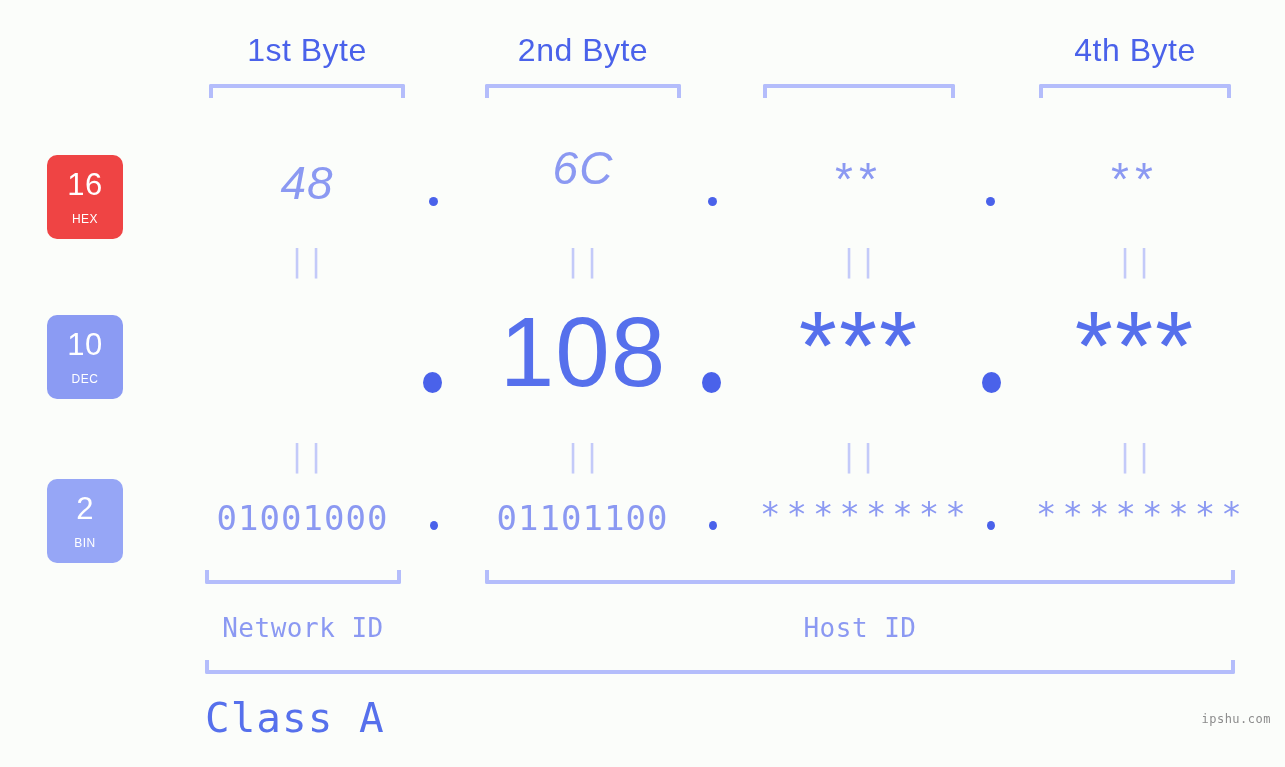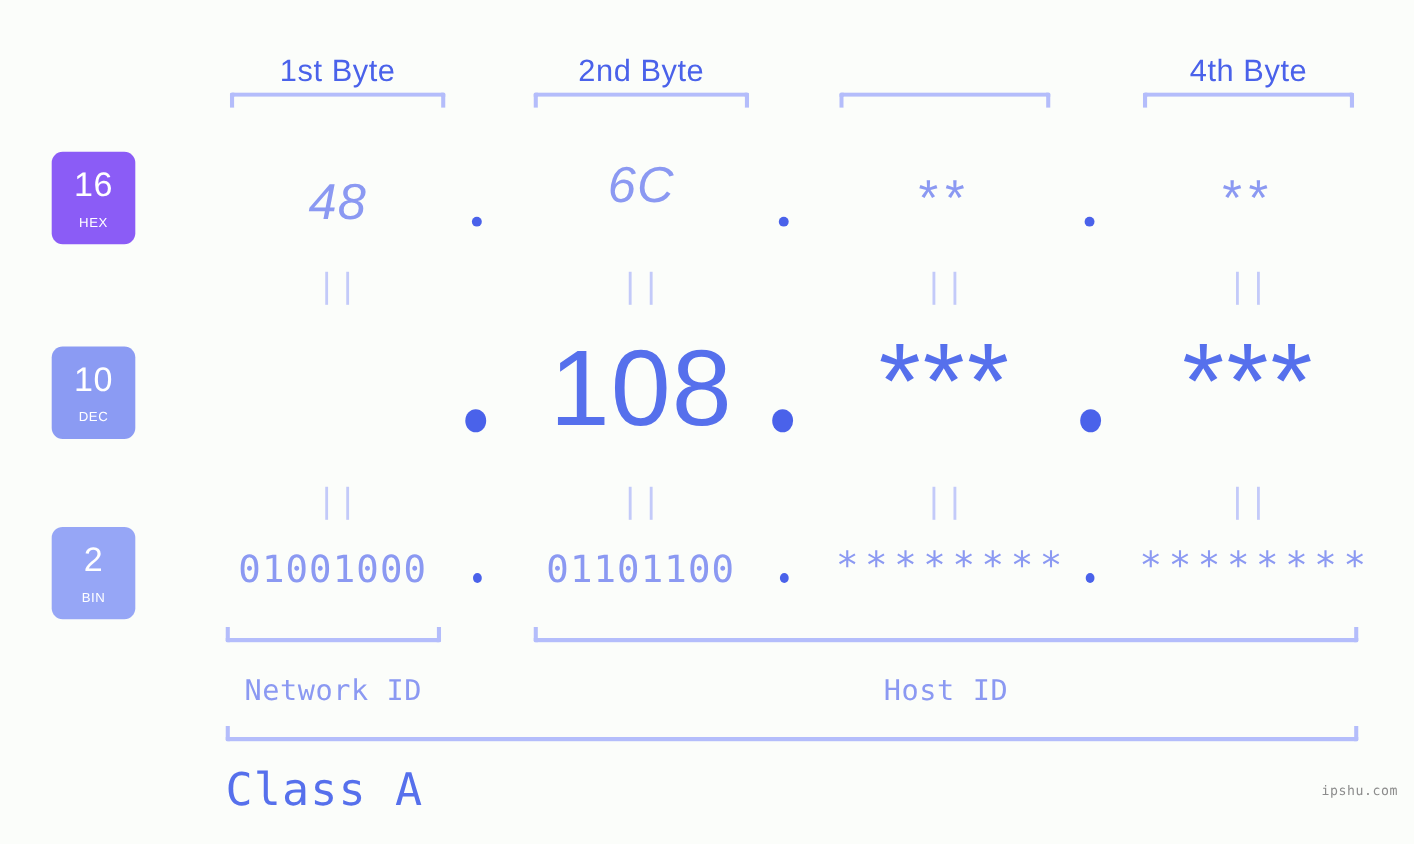--- a/index.html
+++ b/index.html
@@ -16,23 +16,23 @@
 
   #stage {
     position: relative;
     width: 1285px;
     height: 767px;
   }
 
   
   .byte-header {
     position: absolute;
-    top: 49px;
-    text-align: center;
-    font-size: 28px;
+    top: 32px;
+    text-align: center;
+    font-size: 32px;
     color: #4a62ea;
     font-family: "Liberation Sans", sans-serif;
     letter-spacing: 0.5px;
     white-space: nowrap;
   }
 
   
   .bracket-down {
     position: absolute;
     border: 4px solid #b4bdfb;
@@ -178,21 +178,21 @@
 
   <div class="byte-header" style="left:209px;width:196px;">1st Byte</div>
   <div class="byte-header" style="left:485px;width:196px;">2nd Byte</div>
   <div class="byte-header" style="left:1039px;width:192px;">4th Byte</div>
 
   <div class="bracket-down" style="left:209px;top:84px;width:196px;"></div>
   <div class="bracket-down" style="left:485px;top:84px;width:196px;"></div>
   <div class="bracket-down" style="left:763px;top:84px;width:192px;"></div>
   <div class="bracket-down" style="left:1039px;top:84px;width:192px;"></div>
 
-  <div class="badge" style="top:138px;height:84px;background:#8b5cf6;">
+  <div class="badge" style="top:155px;height:84px;background:#ef4444;">
     <span class="num">16</span>
     <span class="lab">HEX</span>
   </div>
 
   <div class="badge" style="top:315px;height:84px;background:#8b9bf3;">
     <span class="num">10</span>
     <span class="lab">DEC</span>
   </div>
 
   <div class="badge" style="top:479px;height:84px;background:#96a6f6;">

